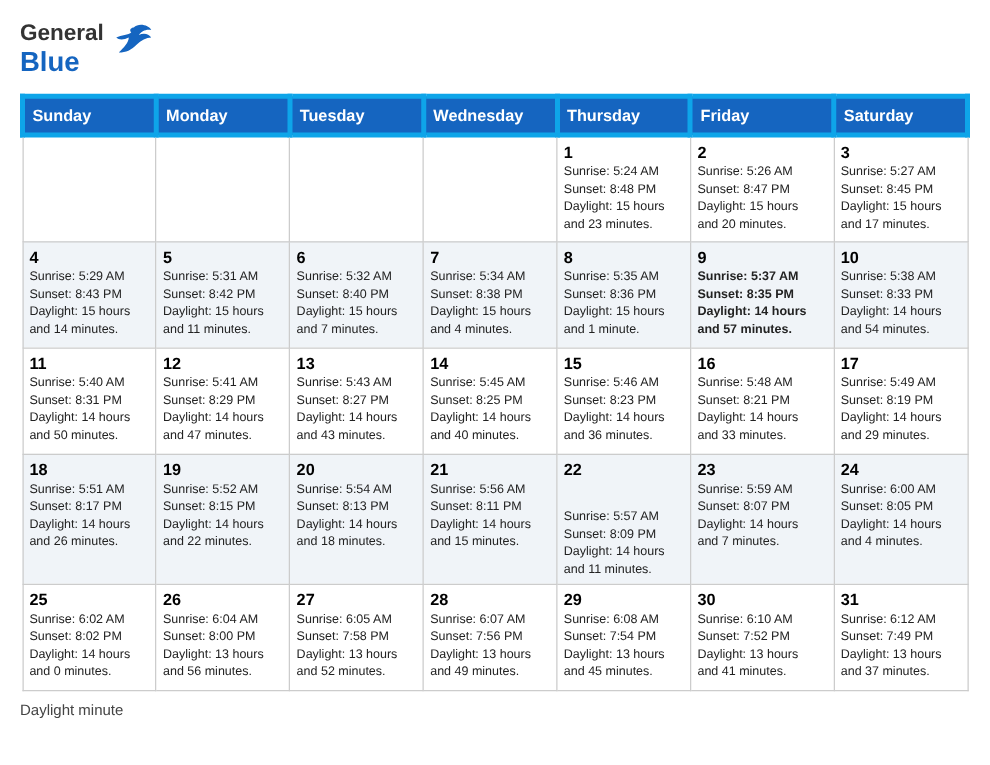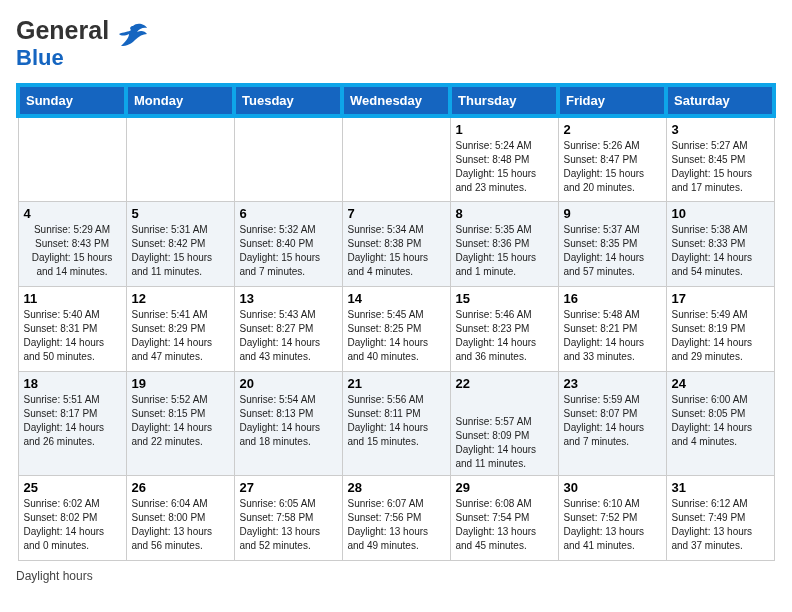--- a/index.html
+++ b/index.html
@@ -86,21 +86,21 @@
       gap: 2px;
     }
   </style>
 </head>
 <body>
 
 <div class="header">
   <div class="logo">
     <div class="logo-wrapper">
       <div>
-        <span style="font-size:25px;font-weight:bold;color:#333;">General</span><br>
+        <span style="font-size:18px;font-weight:bold;color:#333;">General</span><br>
         <span style="font-size:22px;font-weight:bold;color:#1565c0;">Blue</span>
       </div>
       <div style="color:#1565c0;font-size:30px;margin-left:4px;margin-top:-8px;">
         <svg width="36" height="36" viewBox="0 0 36 36">
           <path d="M18 8 C22 4, 30 6, 32 10 C28 9, 24 11, 22 14 C26 12, 30 13, 32 16 C28 16, 24 18, 20 22 C16 26, 12 28, 6 28 C10 24, 14 20, 14 16 C10 18, 6 18, 4 16 C8 14, 14 14, 16 12 C14 10, 16 8, 18 8Z" fill="#1565c0"></path>
         </svg>
       </div>
     </div>
   </div>
 </div>
@@ -141,21 +141,21 @@
           <span class="day-number">3</span>
           <div class="day-info" style="white-space: pre-line;">Sunrise: 5:27 AM
 Sunset: 8:45 PM
 Daylight: 15 hours
 and 17 minutes.</div>
         </td>
       </tr>
       <tr>
         <td>
           <span class="day-number">4</span>
-          <div class="day-info" style="white-space: pre-line; text-align: center;">Sunrise: 5:29 AM
+          <div class="day-info" style="white-space: pre-line;">Sunrise: 5:29 AM
 Sunset: 8:43 PM
 Daylight: 15 hours
 and 14 minutes.</div>
         </td>
         <td>
           <span class="day-number">5</span>
           <div class="day-info" style="white-space: pre-line;">Sunrise: 5:31 AM
 Sunset: 8:42 PM
 Daylight: 15 hours
 and 11 minutes.</div>
@@ -176,21 +176,21 @@
         </td>
         <td>
           <span class="day-number">8</span>
           <div class="day-info" style="white-space: pre-line;">Sunrise: 5:35 AM
 Sunset: 8:36 PM
 Daylight: 15 hours
 and 1 minute.</div>
         </td>
         <td>
           <span class="day-number">9</span>
-          <div class="day-info" style="white-space: pre-line;">Sunrise: 5:37 AM
+          <div class="day-info" style="white-space: pre-line; font-weight: bold;">Sunrise: 5:37 AM
 Sunset: 8:35 PM
 Daylight: 14 hours
 and 57 minutes.</div>
         </td>
         <td>
           <span class="day-number">10</span>
           <div class="day-info" style="white-space: pre-line;">Sunrise: 5:38 AM
 Sunset: 8:33 PM
 Daylight: 14 hours
 and 54 minutes.</div>
@@ -346,14 +346,14 @@
           <div class="day-info" style="white-space: pre-line;">Sunrise: 6:12 AM
 Sunset: 7:49 PM
 Daylight: 13 hours
 and 37 minutes.</div>
         </td>
       </tr>
     </tbody>
 </table>
 
 <div class="footer-note">
-  <span>Daylight hours</span>
+  <span>Daylight minute</span>
 </div>
 
 </body></html>

